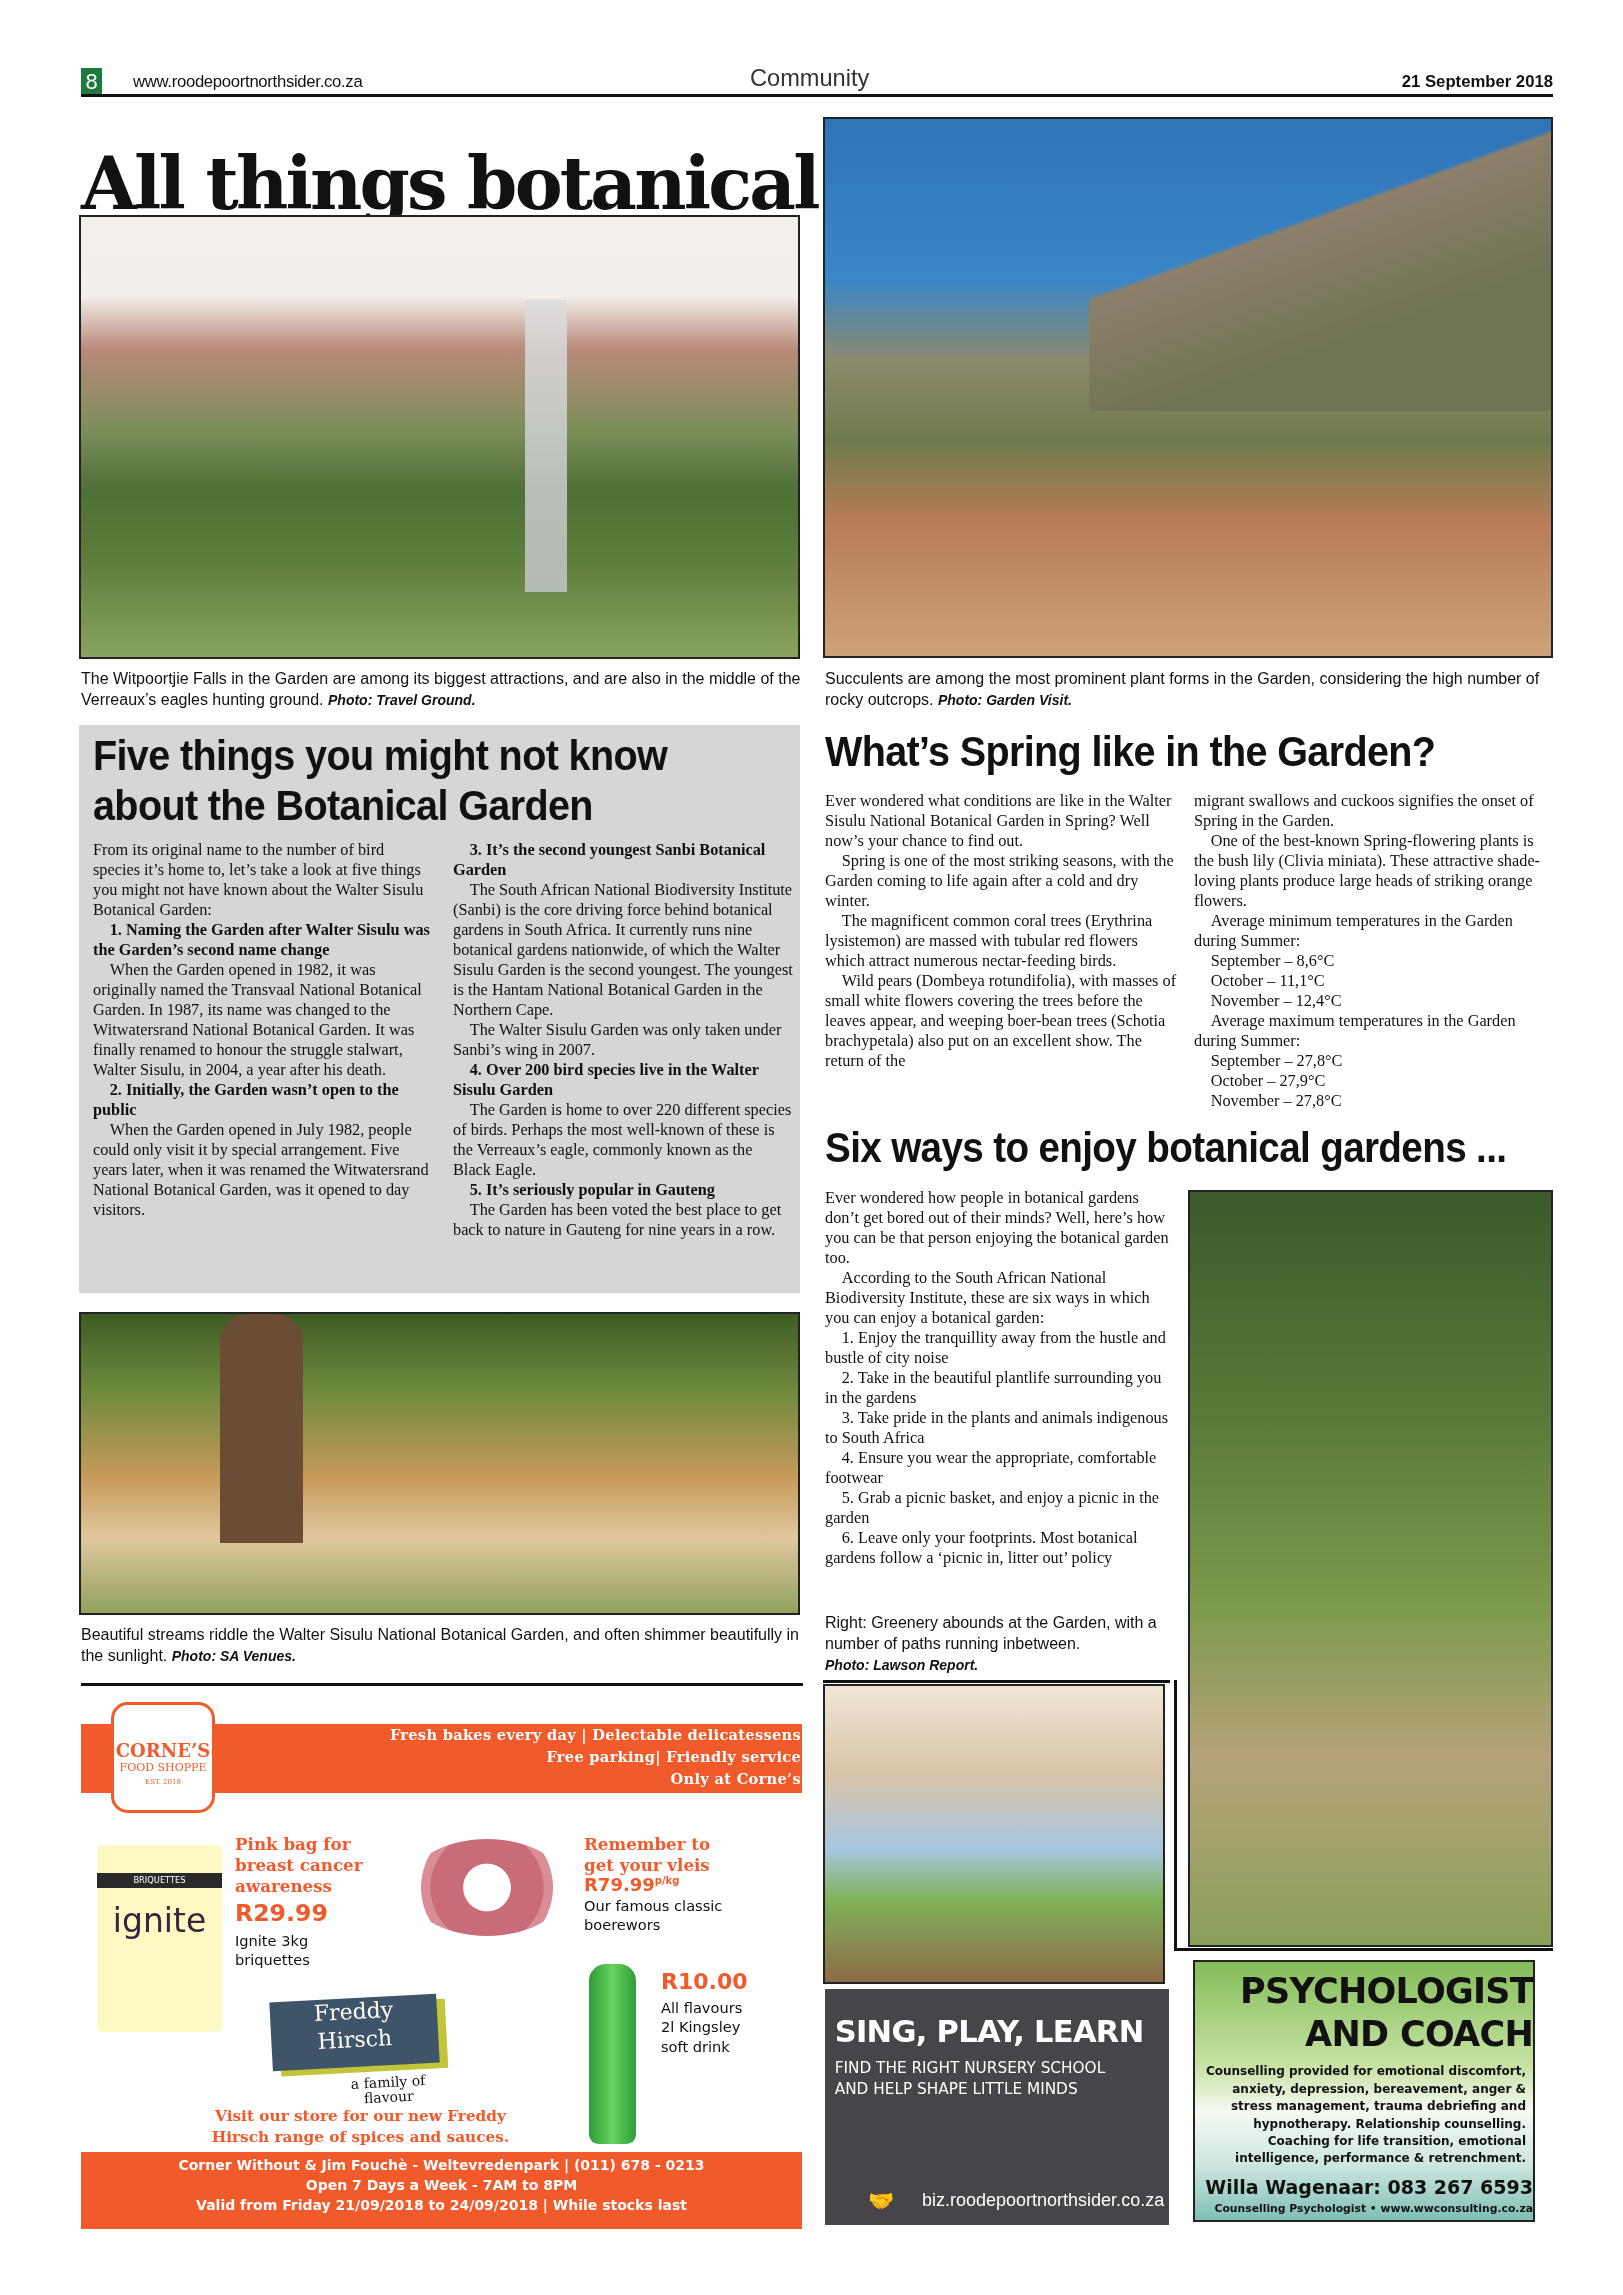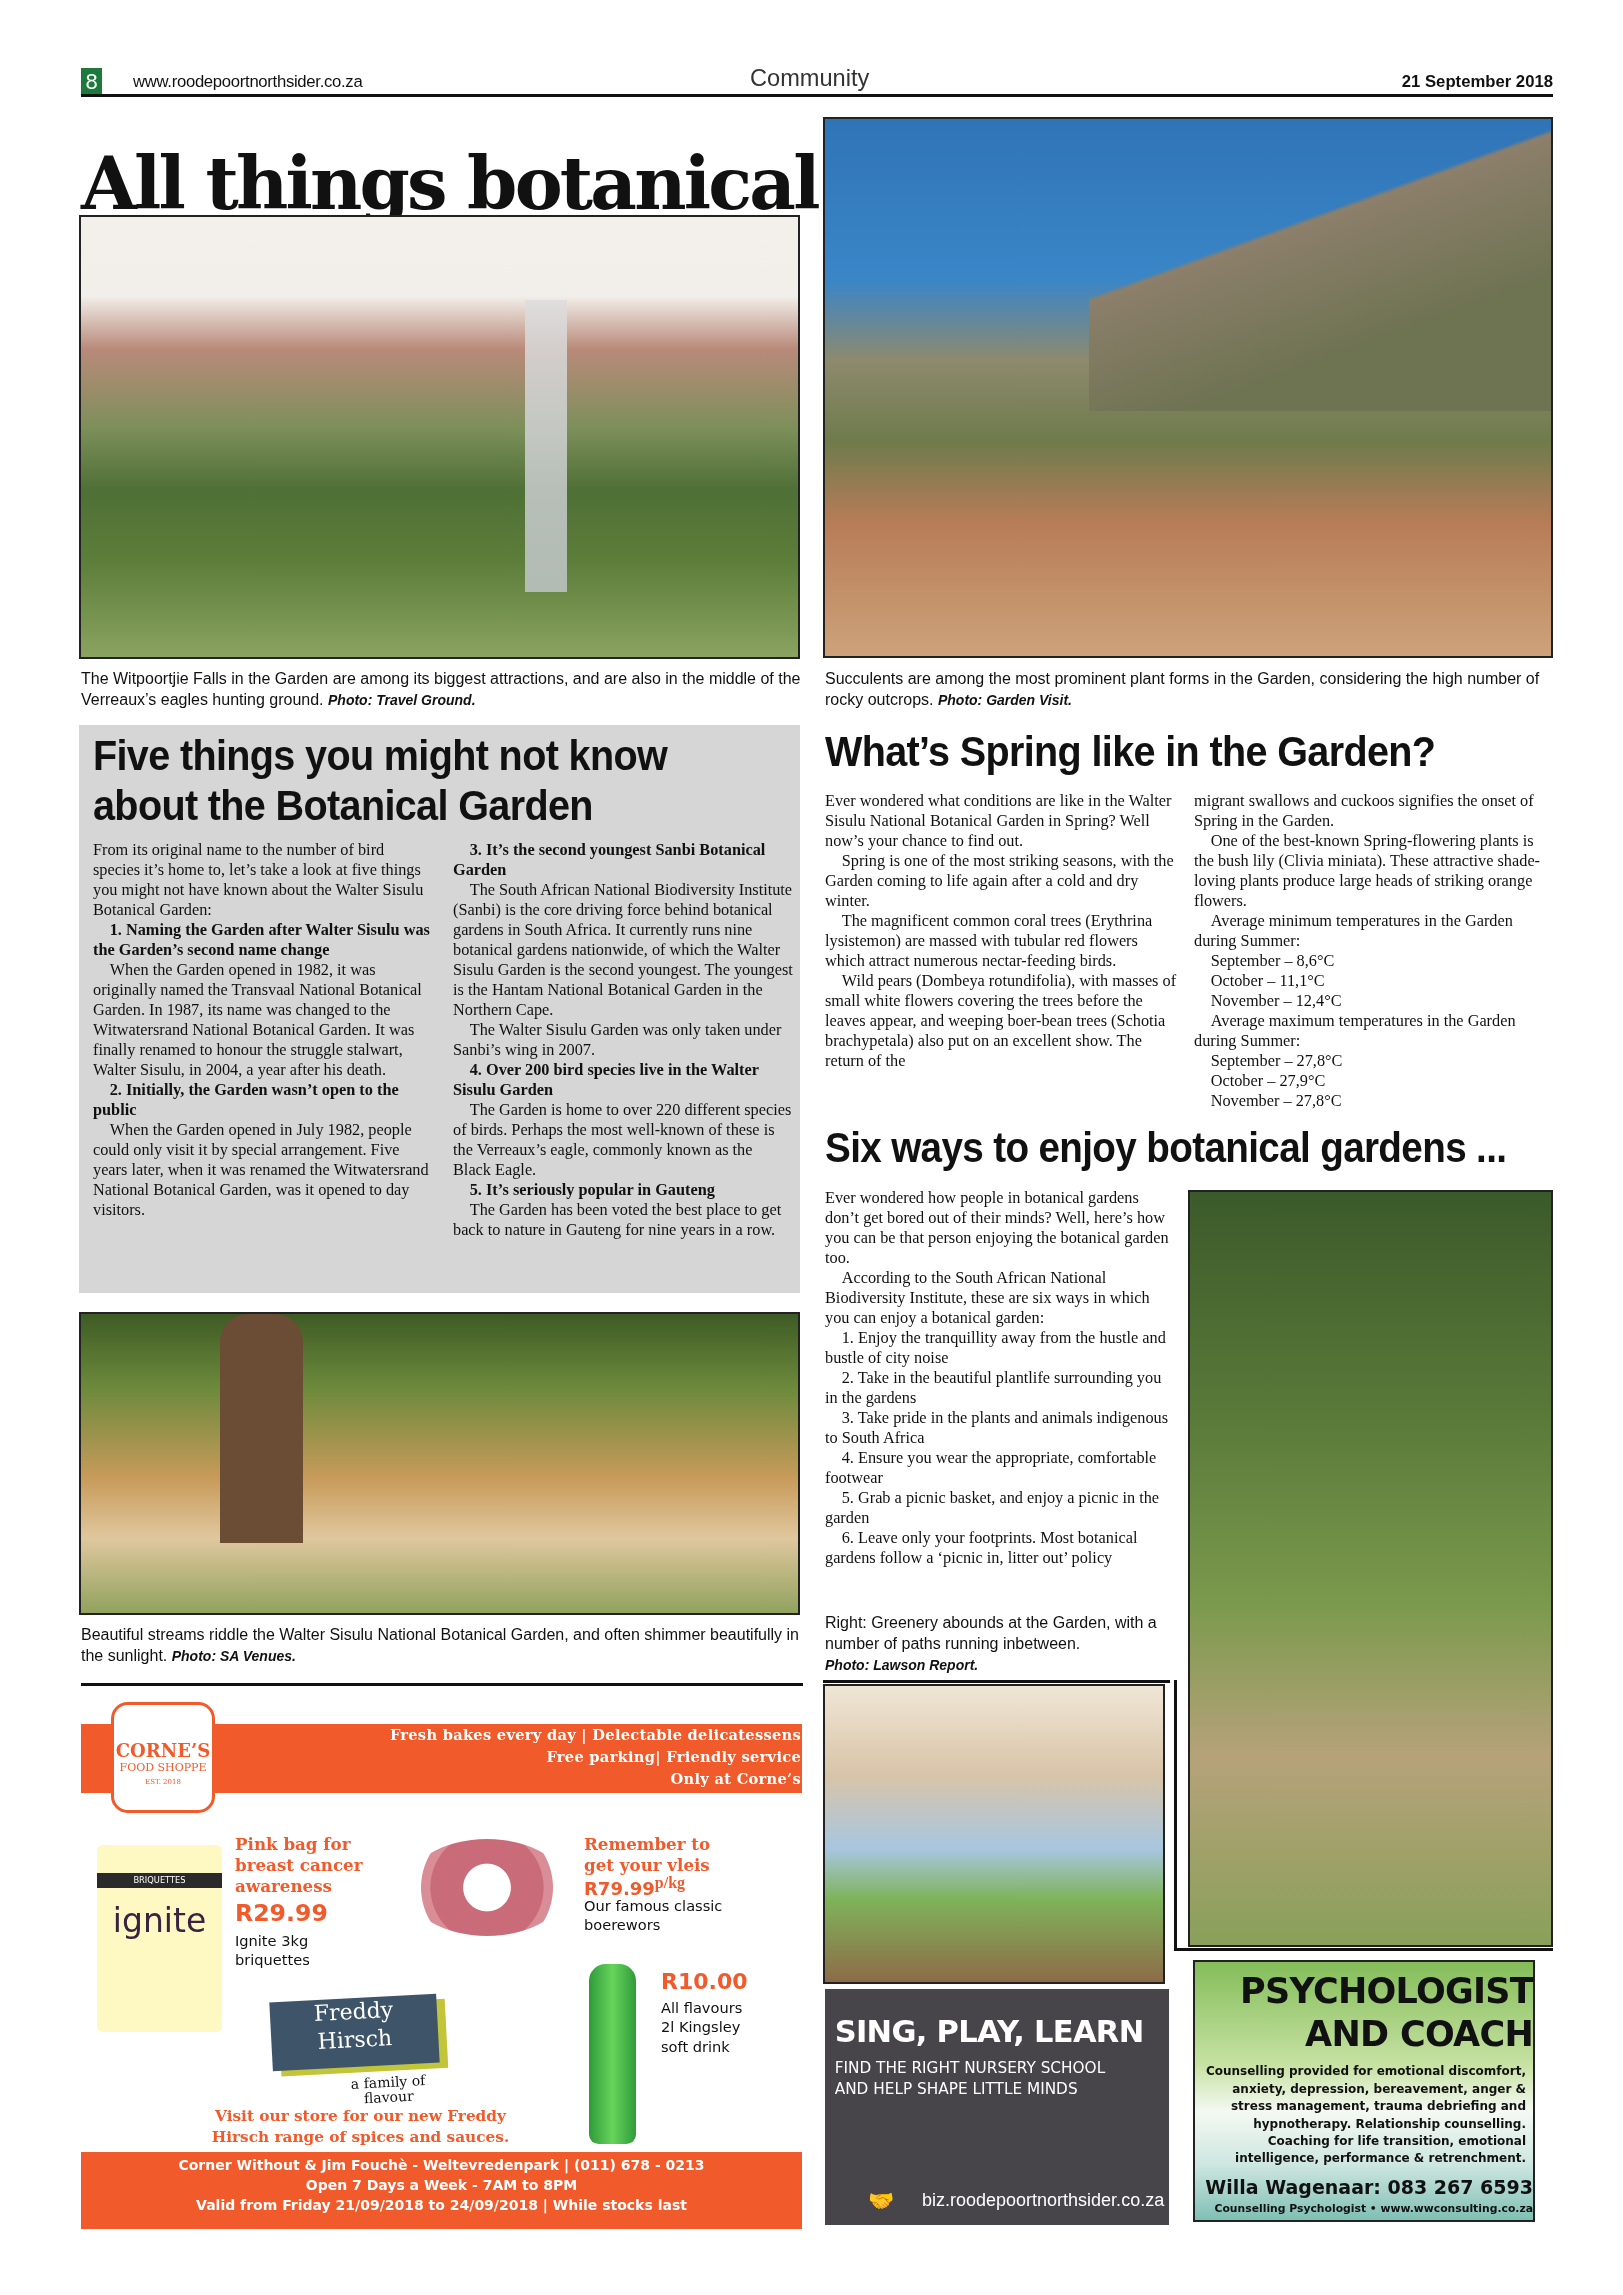--- a/index.html
+++ b/index.html
@@ -205,21 +205,21 @@
 <div class="abs ignite-bag">
   <div class="ignite-band">BRIQUETTES</div>
   <div class="ignite-word">ignite</div>
 </div>
 <div class="abs ad-orange" style="left:235px; top:1834px; width:139px; font-size:16.7px; line-height:21px;">Pink bag for breast cancer awareness</div>
 <div class="abs ad-price" style="left:235px; top:1899px; font-size:23.6px;">R29.99</div>
 <div class="abs ad-desc" style="left:235px; top:1931px; width:104px;">Ignite 3kg briquettes</div>
 
 <div class="abs sausage"></div>
 <div class="abs ad-orange" style="left:584px; top:1834px; width:139px; font-size:16.7px; line-height:21px;">Remember to get your vleis</div>
-<div class="abs ad-price" style="left:584px; top:1874px; font-size:18px;"><span>R79.99</span><sup style="font-size:16px;font-family:Liberation Serif, serif;">p/kg</sup></div>
+<div class="abs ad-price" style="left:584px; top:1874px; font-size:18px;"><span>R79.99</span><sup style="font-size:10px;">p/kg</sup></div>
 <div class="abs ad-desc" style="left:584px; top:1896px; width:160px;">Our famous classic boerewors</div>
 
 <div class="abs bottle"></div>
 <div class="abs ad-price" style="left:661px; top:1969px; font-size:22px;">R10.00</div>
 <div class="abs ad-desc" style="left:661px; top:1998px; width:97px;">All flavours 2l Kingsley soft drink</div>
 
 <div class="abs freddy">
   <span>Freddy</span>
   <span>Hirsch</span>
 </div>

